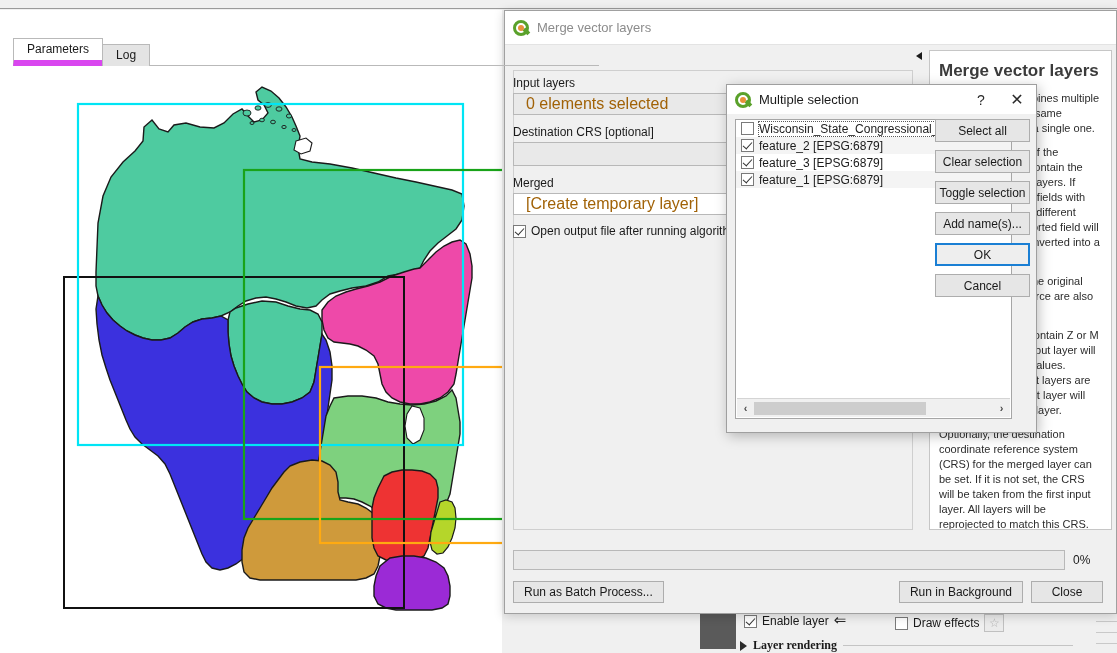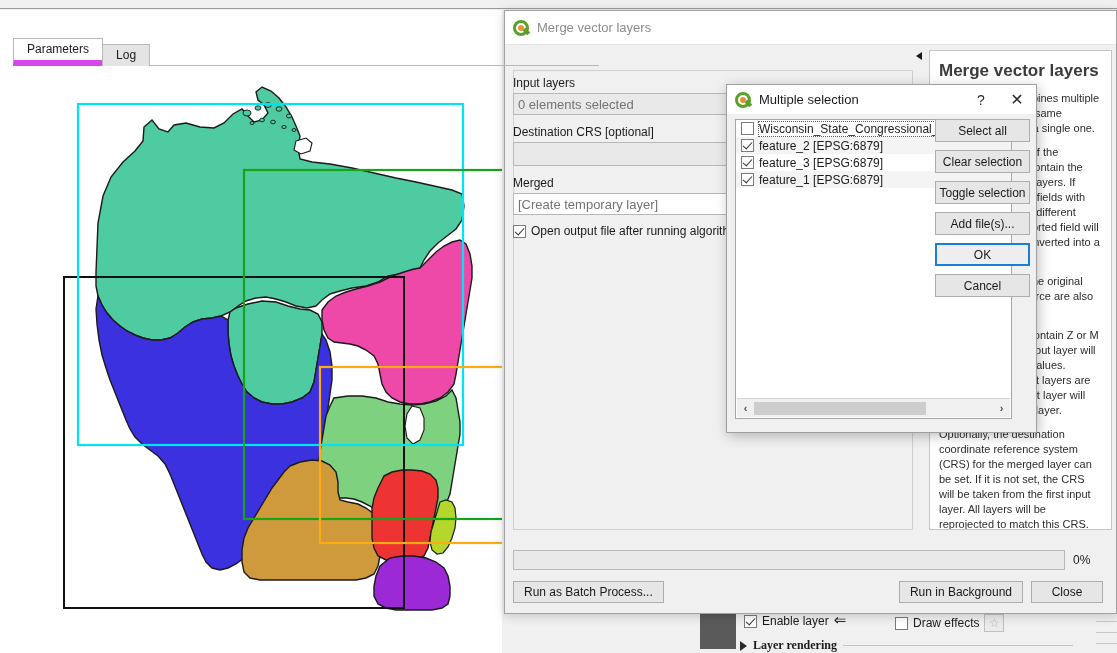--- a/index.html
+++ b/index.html
@@ -125,22 +125,22 @@
     position: relative; top: 1px; color: #1a1a1a;
   }
   .tab.active { background: #ffffff; border-bottom: 6px solid #d946ef; }
 
   .params-pane {
     position: absolute; left: 513px; top: 76px; width: 400px; height: 454px;
   }
   .field-label { font-size: 12px; color: #1a1a1a; margin-bottom: 3px; }
   .field-box {
     height: 22px; background: #e9e9e9; border: 1px solid #b8b8b8;
-    display: flex; align-items: center; padding: 0 4px; font-size: 13px;
-    color: #737373;
+    display: flex; align-items: center; padding: 0 12px; font-size: 16px;
+    color: #a16207;
   }
   .field-box.white { background: #ffffff; }
   .field-spacer { height: 10px; }
   .opt-row { display: flex; align-items: center; gap: 5px; margin-top: 9px; }
   .opt-label { font-size: 12px; color: #1a1a1a; white-space: nowrap; }
 
   .params-area-frame {
     position: absolute; left: 513px; top: 70px; width: 400px; height: 460px;
     border: 1px solid #cfcfcf; background: transparent; pointer-events: none;
   }
@@ -471,20 +471,20 @@
             <div class="hs-thumb"></div>
           </div>
           <div class="hs-arrow">›</div>
         </div>
       </div>
 
       <div class="multi-btns">
         <button class="mbtn">Select all</button>
         <button class="mbtn">Clear selection</button>
         <button class="mbtn">Toggle selection</button>
-        <button class="mbtn">Add file(s)...</button>
+        <button class="mbtn">Add name(s)...</button>
         <button class="mbtn focus">OK</button>
         <button class="mbtn">Cancel</button>
       </div>
     </div>
   </div>
 
 </div>
 
 </body></html>

